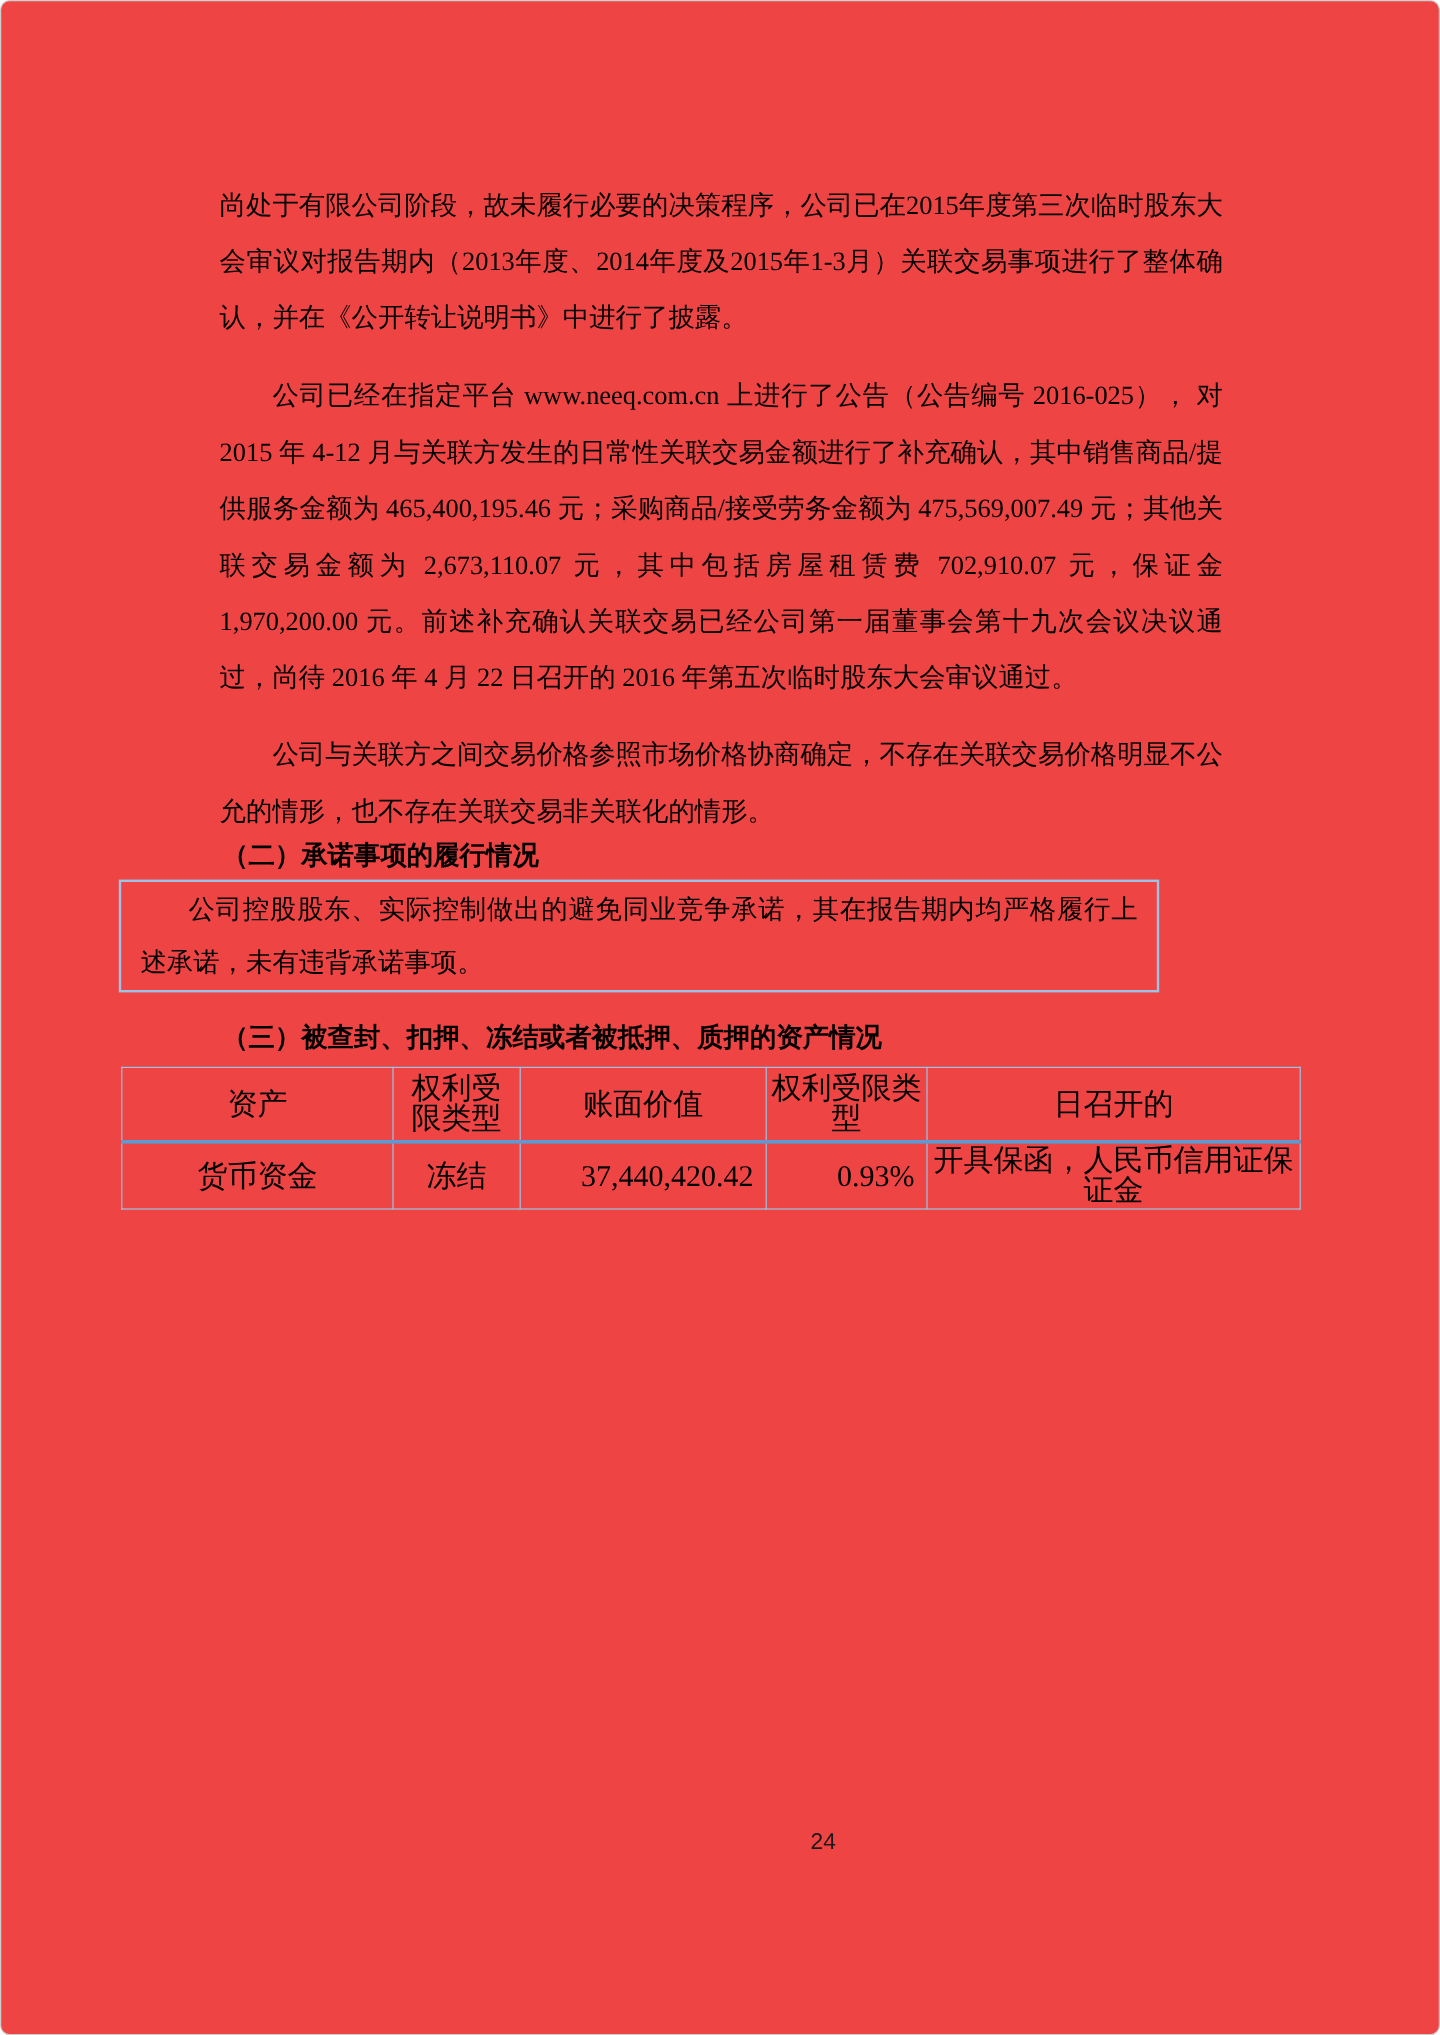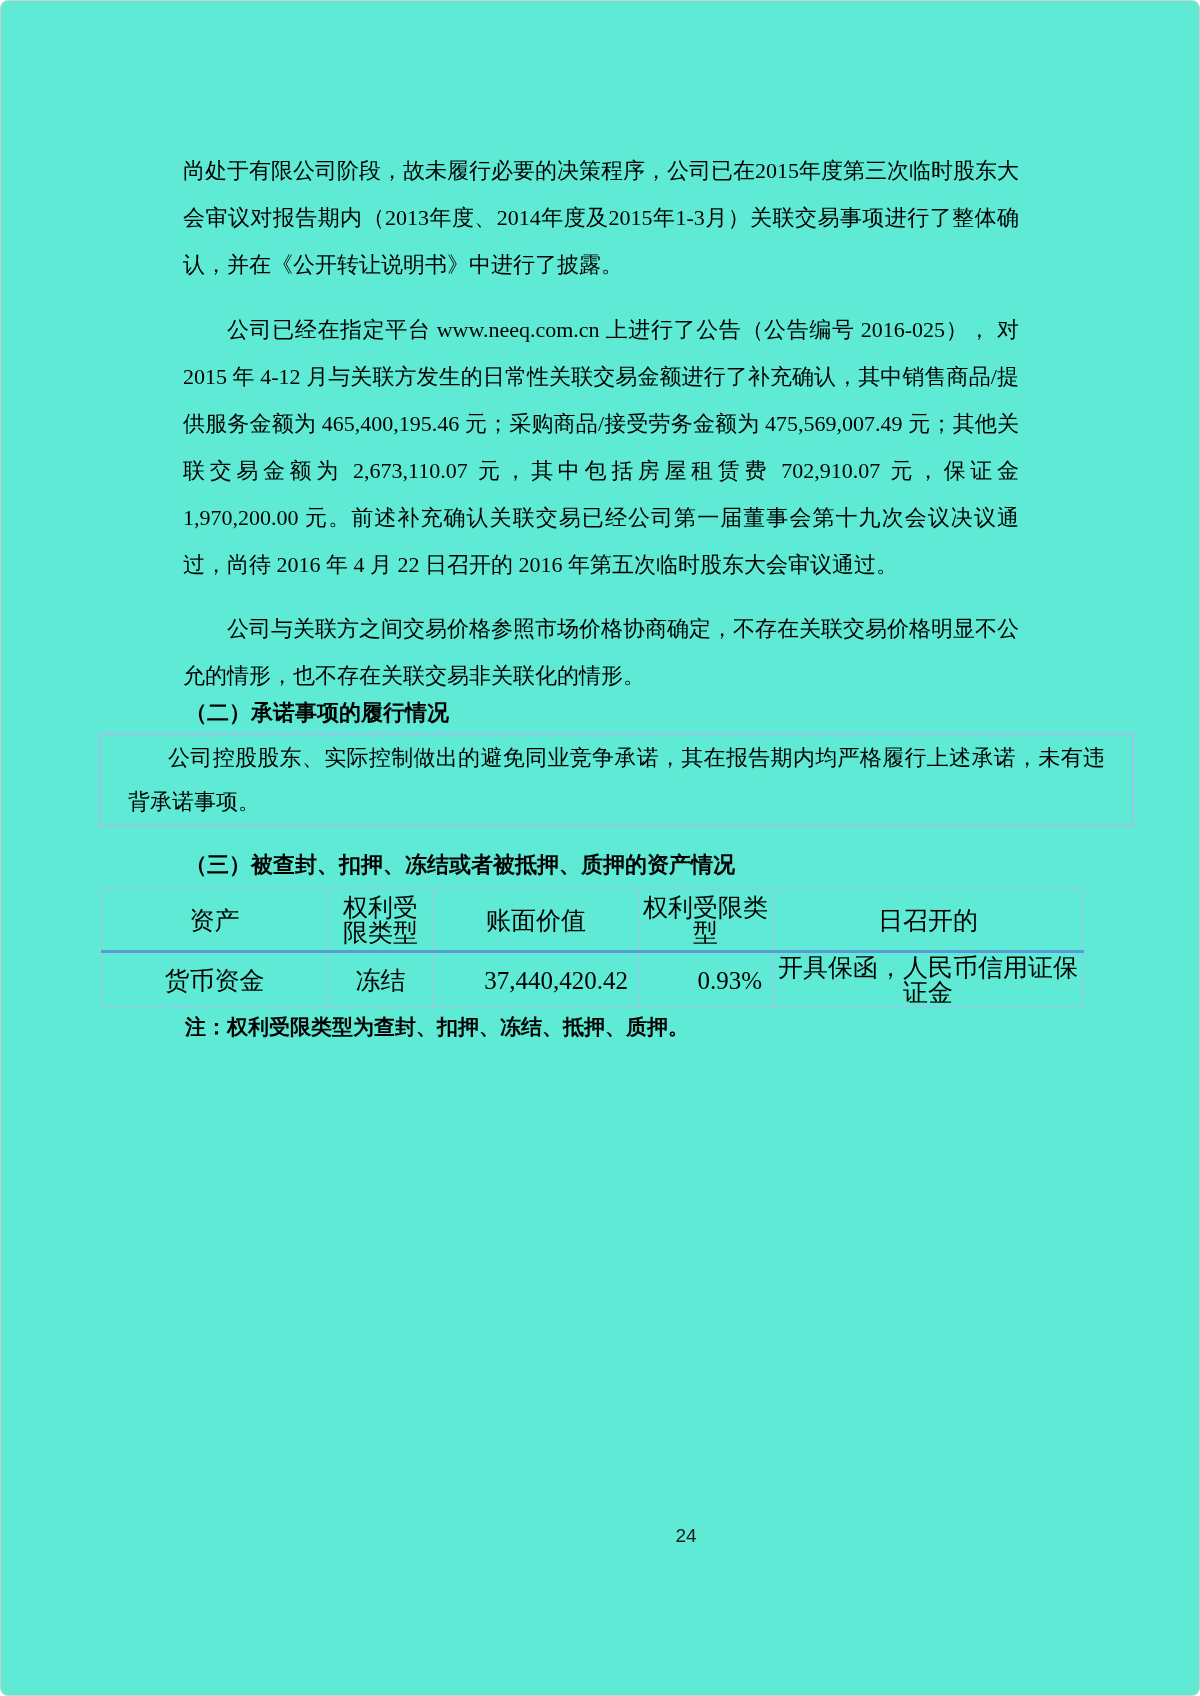--- a/index.html
+++ b/index.html
@@ -1,21 +1,21 @@
 <!DOCTYPE html>
 <html><head>
 <meta charset="utf-8">
 <style>
   * { margin: 0; padding: 0; box-sizing: border-box; }
   html, body { background: #ffffff; }
   .page {
     position: relative;
     width: 1200px;
     height: 1696px;
-    background: #5eead4;
+    background: #ef4444;
     border: 1px solid #cfcfcf;
     border-radius: 8px;
     overflow: hidden;
     font-family: "Liberation Serif", "DejaVu Serif", serif;
     color: #000000;
     padding-top: 146px;
   }
   .para {
     margin: 0 180px 0 182px;
     font-size: 22px;
@@ -30,24 +30,24 @@
     margin-left: 184px;
     margin-right: 170px;
     font-size: 22px;
     font-weight: bold;
     line-height: 28px;
   }
   .sec-heading.h2 { margin-top: 0px; }
   .sec-heading.h3 { margin-top: 24px; }
   .commitment-box {
     margin-left: 98px;
-    width: 1035px;
+    width: 867px;
     margin-top: 6px;
     border: 2px solid #9CC2E5;
-    padding: 1px 27px;
+    padding: 1px 16px;
   }
   .commitment-box .box-para {
     font-size: 22px;
     line-height: 44px;
     text-align: justify;
     text-indent: 40px;
   }
   table.assets {
     margin-left: 100px;
     margin-top: 10px;
@@ -126,17 +126,16 @@
       <tr class="data-row">
         <td>货币资金</td>
         <td>冻结</td>
         <td class="num">37,440,420.42</td>
         <td class="num">0.93%</td>
         <td>开具保函，人民币信用证保证金</td>
       </tr>
     </tbody>
   </table>
 
-  <p class="note">注：权利受限类型为查封、扣押、冻结、抵押、质押。</p>
 
   <div class="page-number">24</div>
 
 </div>
 
 </body></html>

